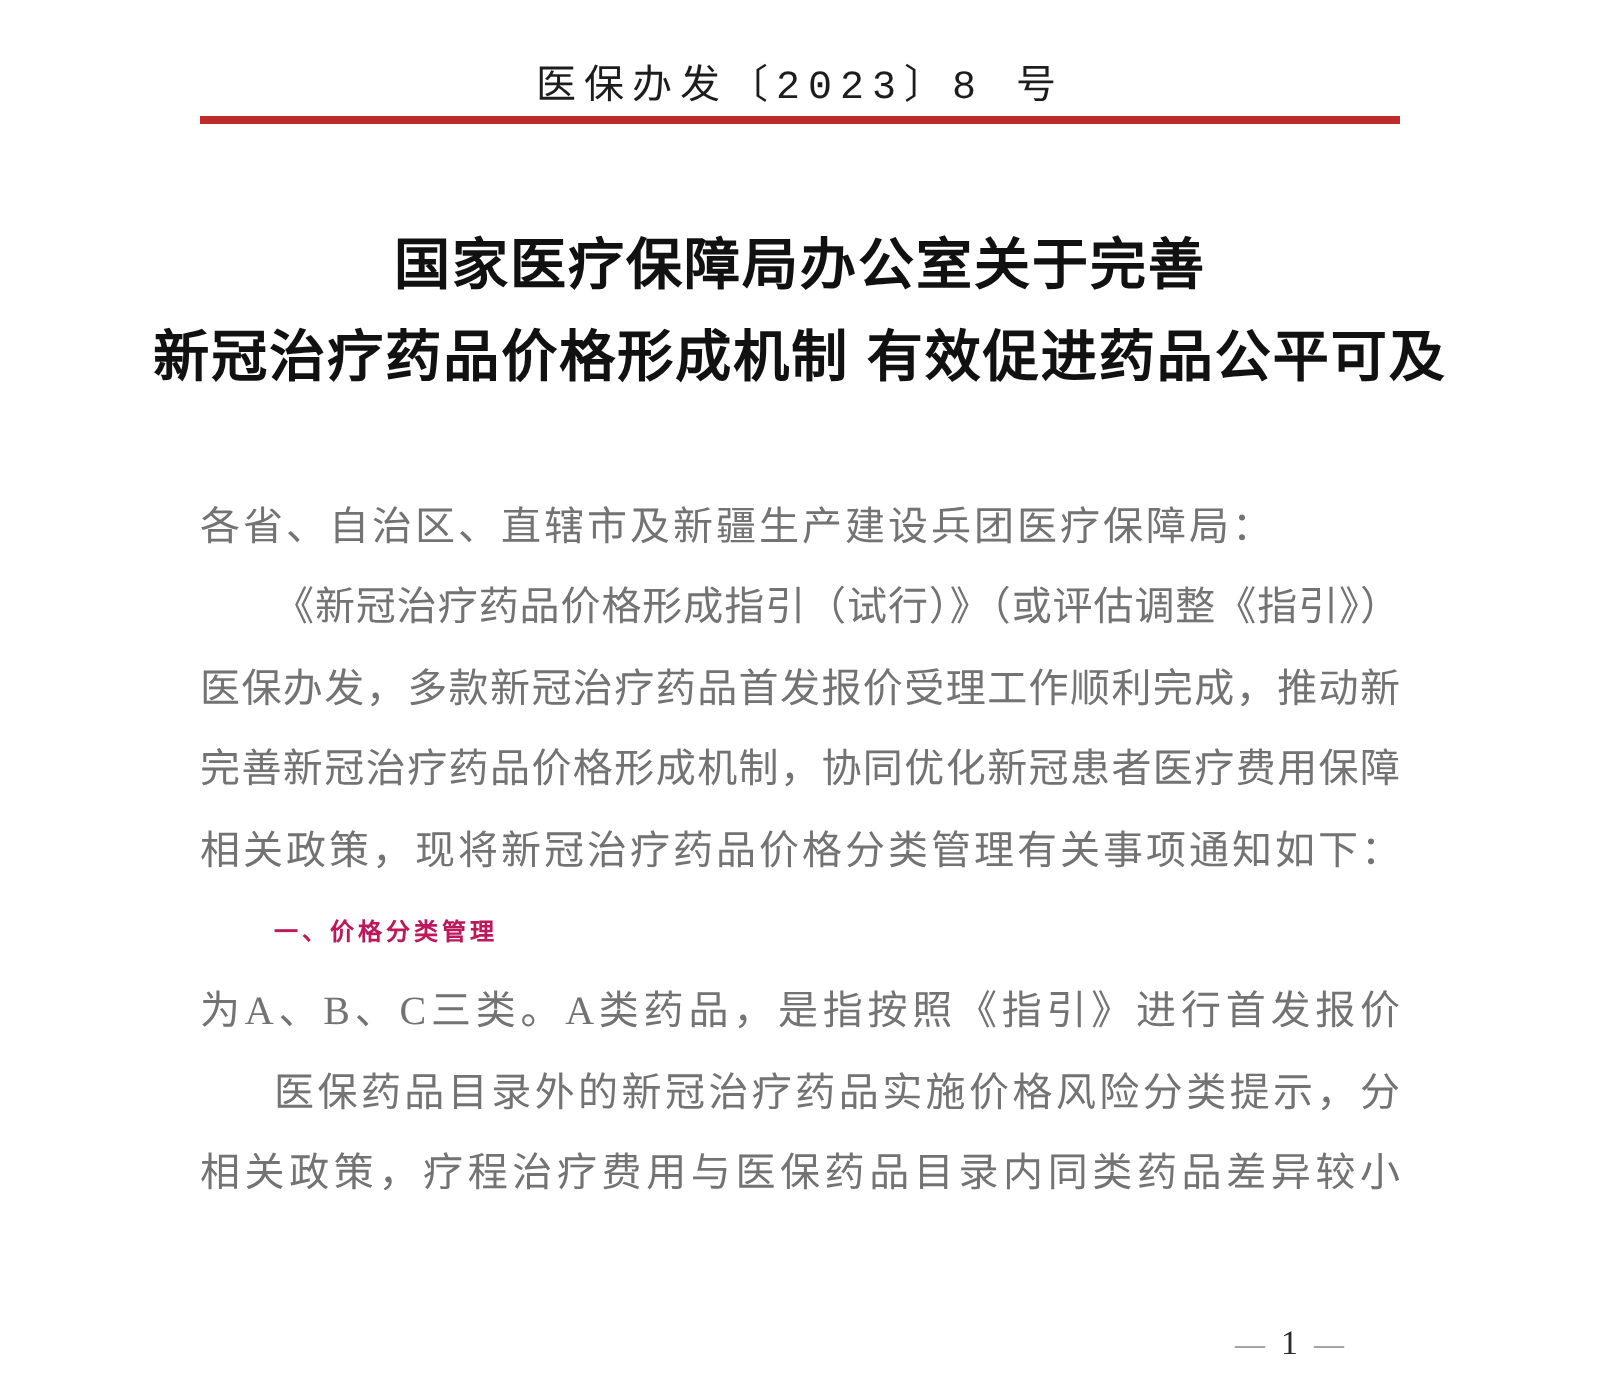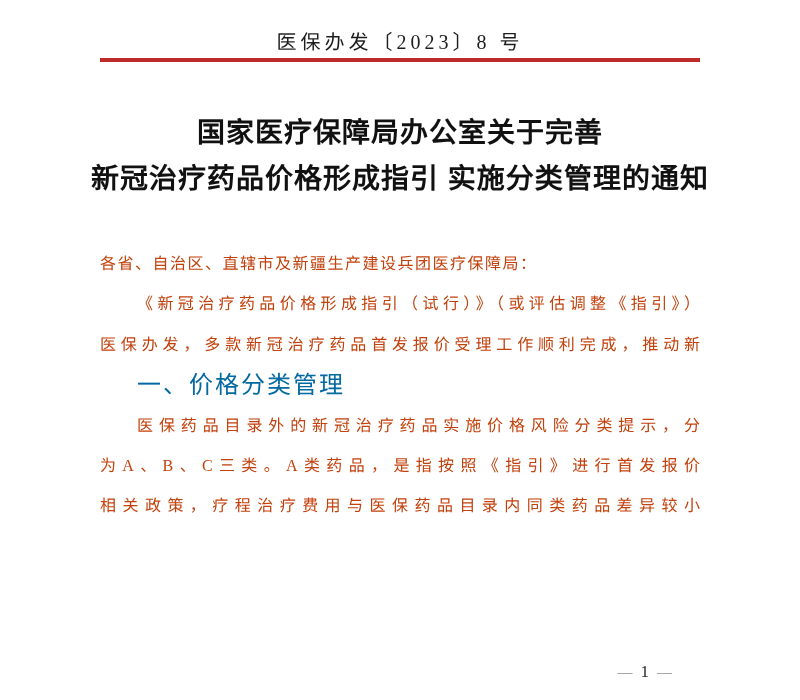--- a/index.html
+++ b/index.html
@@ -20,21 +20,21 @@
   
   .doc-number {
     position: absolute;
     top: 26px;
     left: 0;
     width: 800px;
     text-align: center;
     font-size: 20px;
     letter-spacing: 4px;
     color: #1d1d1d;
-    font-family: Liberation Serif, serif;
+    font-family: Liberation Mono, monospace;
   }
 
   
   .red-line {
     position: absolute;
     top: 58px;
     left: 100px;
     width: 600px;
     height: 4px;
   }
@@ -60,41 +60,41 @@
   
   .doc-body {
     position: absolute;
     top: 244px;
     left: 100px;
     width: 600px;
   }
   .body-line {
     height: 40.4px;
     line-height: 40.4px;
-    font-size: 16px;
+    font-size: 20px;
     letter-spacing: 1.5px;
     white-space: nowrap;
-    color: #c2410c;
+    color: #737373;
   }
   .body-line.fill {
     white-space: normal;
     text-align: justify;
     text-align-last: justify;
     letter-spacing: 0;
   }
   .body-line.indent {
     padding-left: 37px;
     width: 563px;
   }
   .body-line.bold {
     font-family: "Liberation Sans", "DejaVu Sans", sans-serif;
-    font-weight: normal;
-    font-size: 24px;
+    font-weight: bold;
+    font-size: 12px;
     letter-spacing: 2px;
-    color: #0369a1;
+    color: #be185d;
   }
 
   
   .page-footer {
     position: absolute;
     top: 660px;
     right: 120px;
     font-size: 17px;
     line-height: 24px;
     color: #222222;
@@ -113,30 +113,32 @@
 <body>
 
 <div class="page">
 
   <div class="doc-number">医保办发〔2023〕8 号</div>
 
   <div class="red-line" style="background: rgb(190, 43, 43);"></div>
 
   <div class="doc-title">
     <div class="t-line">国家医疗保障局办公室关于完善</div>
-    <div class="t-line">新冠治疗药品价格形成指引 实施分类管理的通知</div>
+    <div class="t-line">新冠治疗药品价格形成机制 有效促进药品公平可及</div>
   </div>
 
   <div class="doc-body">
     <div class="body-line">各省、自治区、直辖市及新疆生产建设兵团医疗保障局：</div>
     <div class="body-line fill indent">《新冠治疗药品价格形成指引（试行）》（或评估调整《指引》）</div>
     <div class="body-line fill">医保办发，多款新冠治疗药品首发报价受理工作顺利完成，推动新</div>
+    <div class="body-line fill">完善新冠治疗药品价格形成机制，协同优化新冠患者医疗费用保障</div>
+    <div class="body-line">相关政策，现将新冠治疗药品价格分类管理有关事项通知如下：</div>
     <div class="body-line bold indent">一、价格分类管理</div>
+    <div class="body-line fill">为A、B、C三类。A类药品，是指按照《指引》进行首发报价</div>
     <div class="body-line fill indent">医保药品目录外的新冠治疗药品实施价格风险分类提示，分</div>
-    <div class="body-line fill">为A、B、C三类。A类药品，是指按照《指引》进行首发报价</div>
     <div class="body-line fill">相关政策，疗程治疗费用与医保药品目录内同类药品差异较小</div>
   </div>
 
   <div class="page-footer">
     <span class="dash">—</span><span class="num">1</span><span class="dash">—</span>
   </div>
 
 </div>
 
 </body></html>

